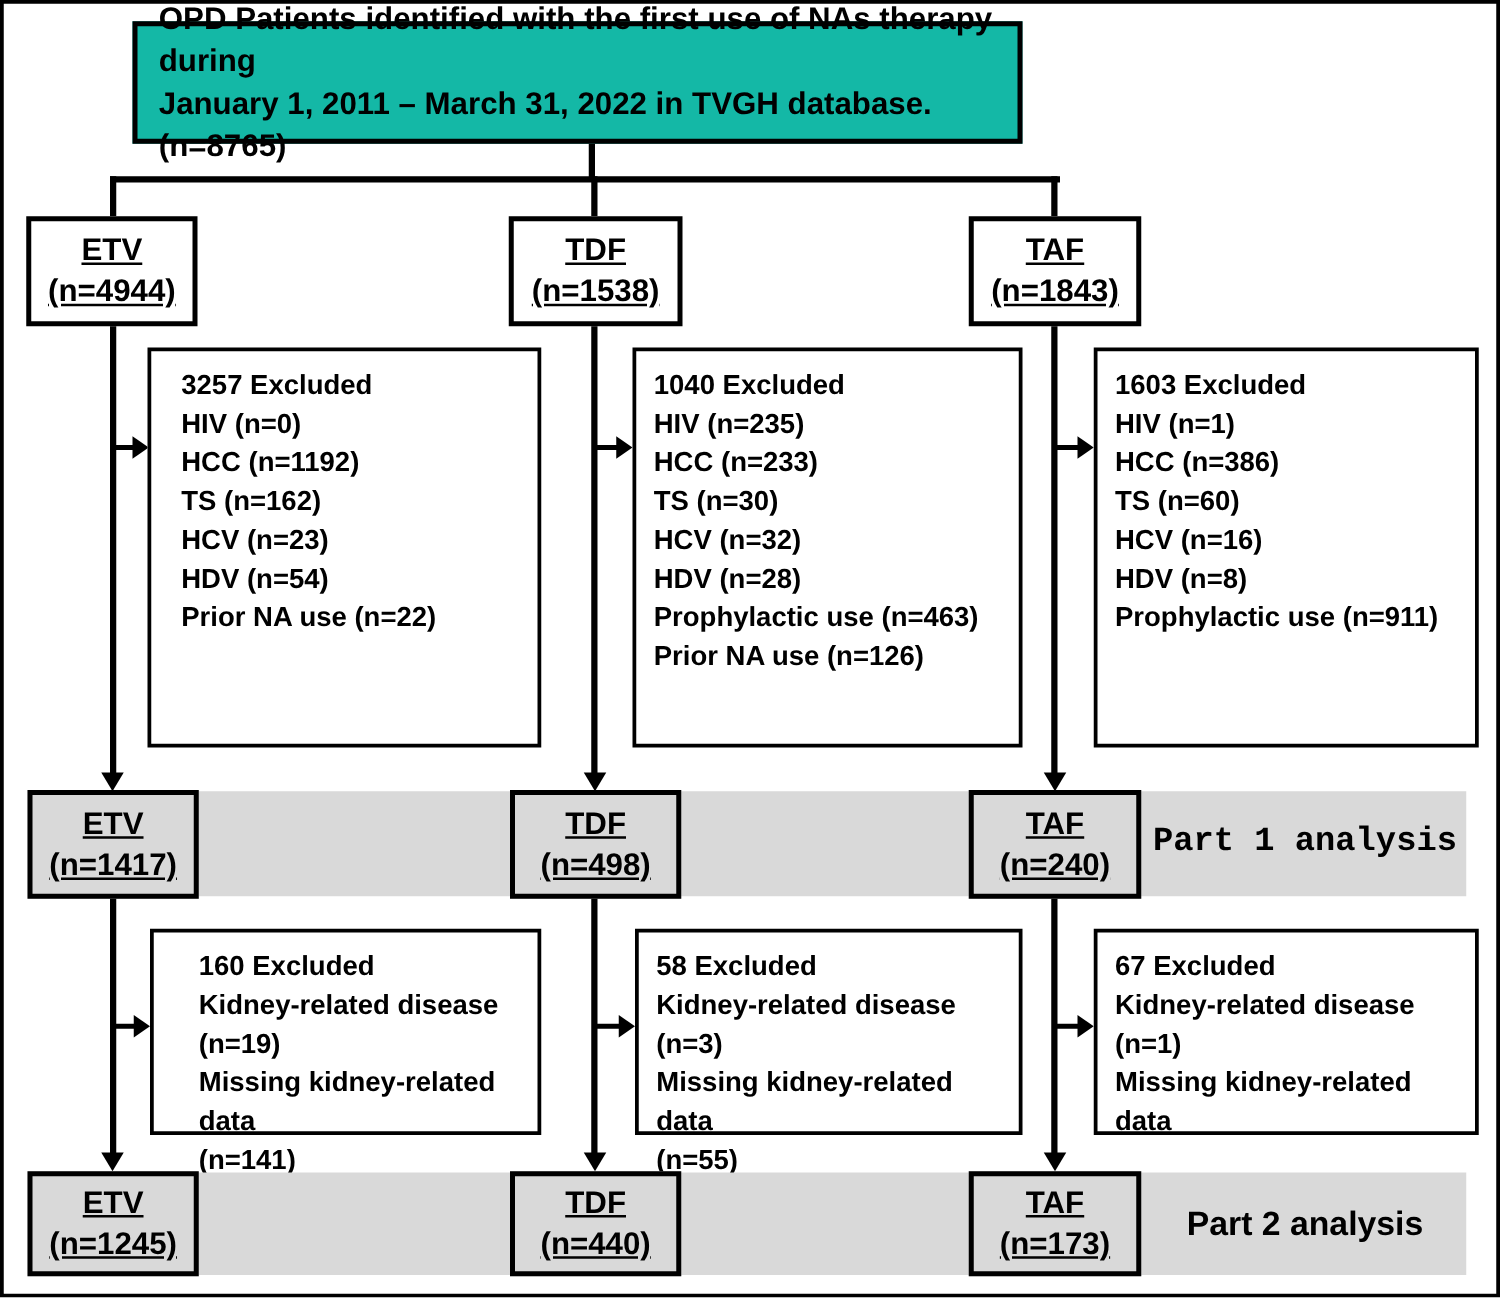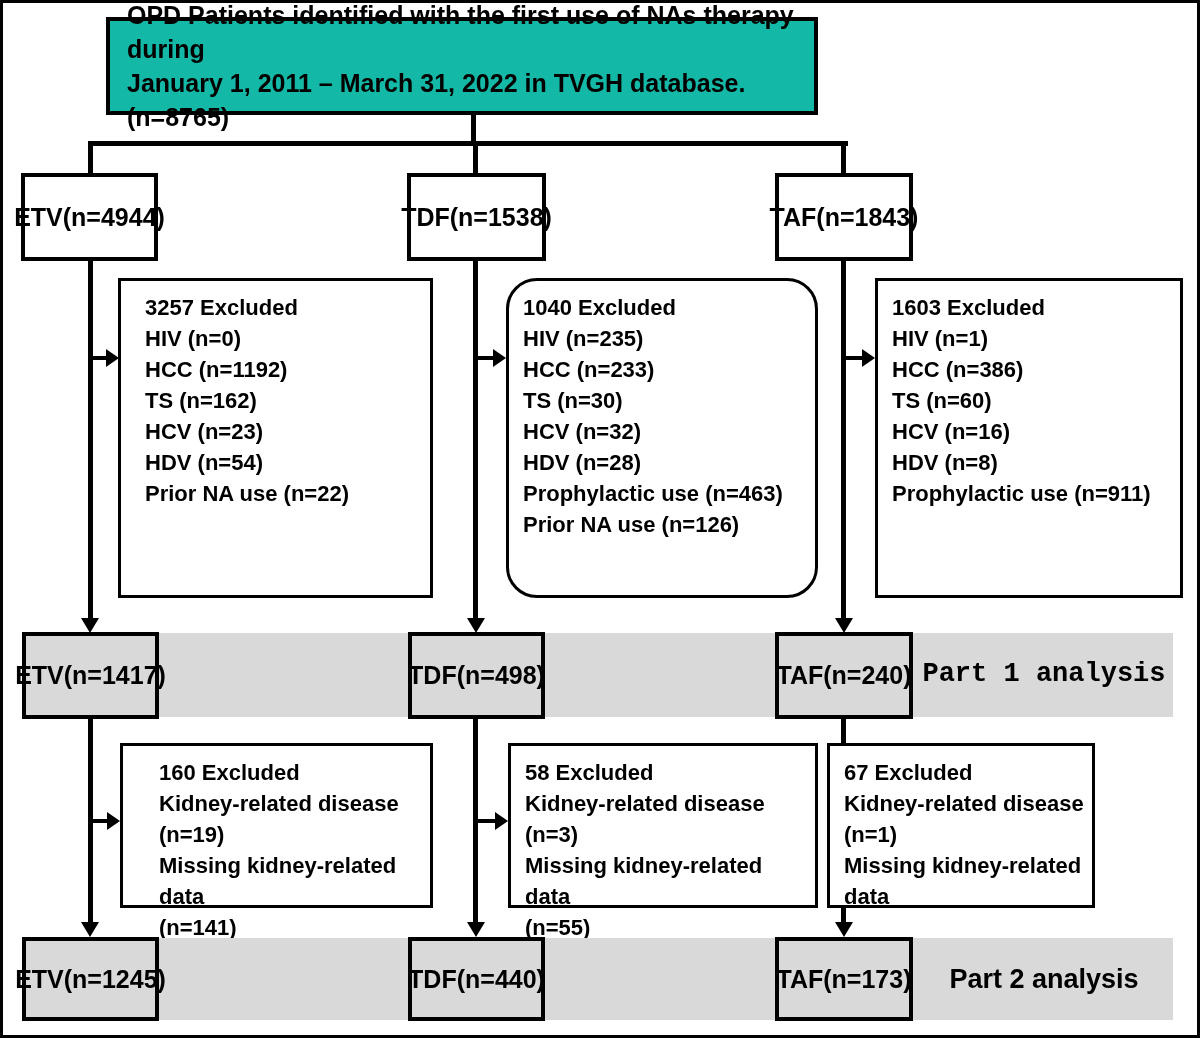--- a/index.html
+++ b/index.html
@@ -25,23 +25,23 @@
   .titlebox{
     border:4px solid var(--line);
     background:#14b8a6;
     display:flex;flex-direction:column;justify-content:center;
     padding-left:17px;
     font-size:25px;line-height:34px;
   }
   .nodebox{
     border:4px solid var(--line);
     background:#fff;
-    display:flex;justify-content:center;align-items:center;
+    display:flex;flex-direction:column;justify-content:center;align-items:center;
     text-align:right;
-    font-size:25px;line-height:33px;
+    font-size:25px;line-height:33px;text-decoration:underline;
   }
   .nodebox.shaded{background:var(--fill);}
   .exclbox{
     border:3px solid var(--line);
     background:#fff;
     padding:11px 6px 0 14px;
     font-size:22px;line-height:31px;
   }
   .band{background:var(--band);}
   .plabel{
@@ -111,21 +111,21 @@
 
   <div class="abs exclbox" style="left:115px;top:275px;width:315px;height:320px;padding-left:24px;">
     <div>3257 Excluded</div>
     <div>HIV (n=0)</div>
     <div>HCC (n=1192)</div>
     <div>TS (n=162)</div>
     <div>HCV (n=23)</div>
     <div>HDV (n=54)</div>
     <div>Prior NA use (n=22)</div>
   </div>
-  <div class="abs exclbox" style="left:503px;top:275px;width:312px;height:320px;border-radius:31px;">
+  <div class="abs exclbox" style="left:503px;top:275px;width:312px;height:320px;">
     <div>1040 Excluded</div>
     <div>HIV (n=235)</div>
     <div>HCC (n=233)</div>
     <div>TS (n=30)</div>
     <div>HCV (n=32)</div>
     <div>HDV (n=28)</div>
     <div>Prophylactic use (n=463)</div>
     <div>Prior NA use (n=126)</div>
   </div>
   <div class="abs exclbox" style="left:872px;top:275px;width:308px;height:320px;">
@@ -172,21 +172,21 @@
     <div>Kidney-related disease (n=19)</div>
     <div>Missing kidney-related data</div>
     <div>(n=141)</div>
   </div>
   <div class="abs exclbox" style="left:505px;top:740px;width:310px;height:165px;">
     <div>58 Excluded</div>
     <div>Kidney-related disease (n=3)</div>
     <div>Missing kidney-related data</div>
     <div>(n=55)</div>
   </div>
-  <div class="abs exclbox" style="left:824px;top:740px;width:268px;height:165px;">
+  <div class="abs exclbox" style="left:872px;top:740px;width:308px;height:165px;">
     <div>67 Excluded</div>
     <div>Kidney-related disease (n=1)</div>
     <div>Missing kidney-related data</div>
   </div>
 
   <div class="abs band" style="left:20px;top:935px;width:1150px;height:82px;"></div>
   <div class="abs nodebox shaded" style="left:19px;top:934px;width:137px;height:84px;">
     <div>ETV</div>
     <div>(n=1245)</div>
   </div>

